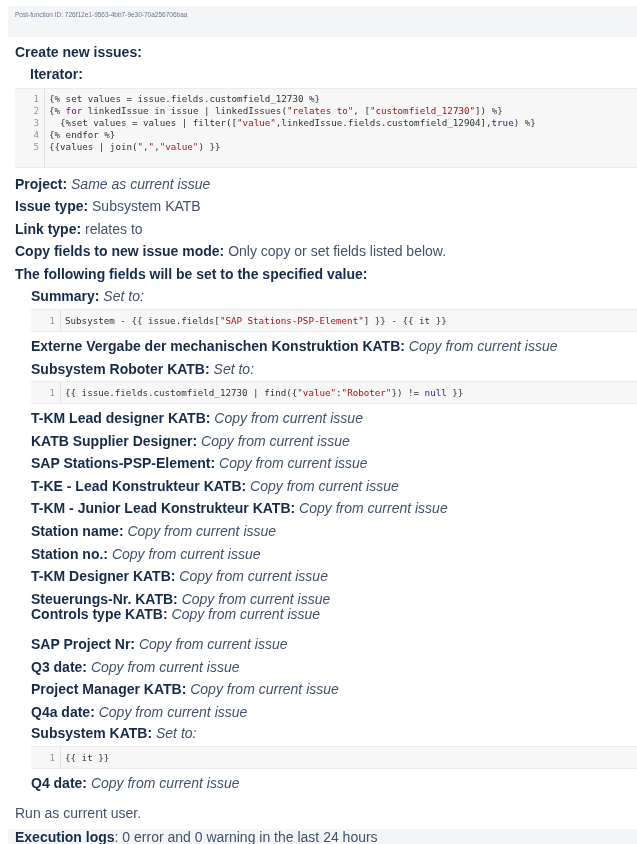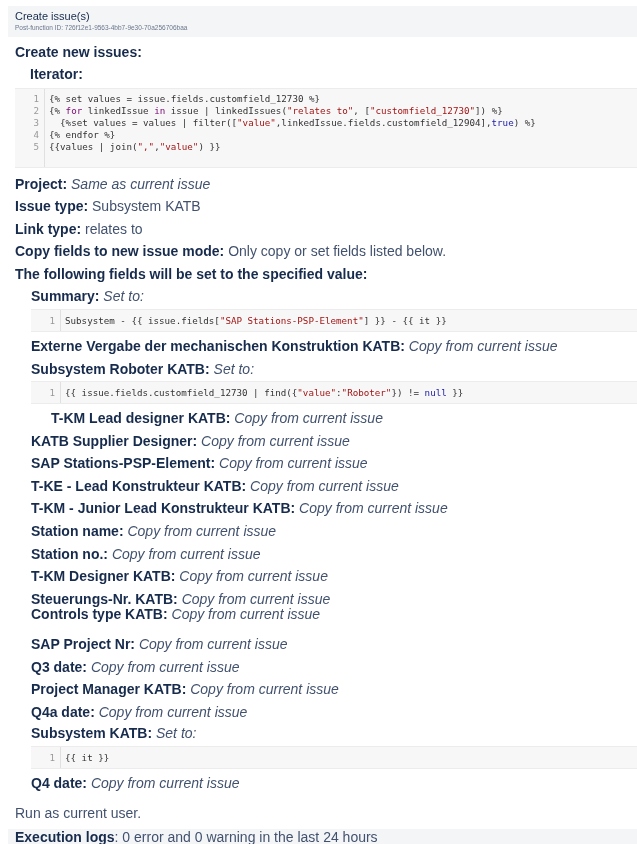--- a/index.html
+++ b/index.html
@@ -20,21 +20,20 @@
   .kw { color: #7a0874; }
   .str { color: #a31515; }
   .bool { color: #1a1aa6; }
   .footer { position: absolute; left: 8px; top: 829px; width: 629px; height: 15px; background: #f4f5f7; }
   .footer .line { left: 7px; top: 1px; }
 </style>
 </head>
 <body>
 
 <div class="header">
-  <div class="title">Create issue(s)</div>
   <div class="subtitle">Post-function ID: 726f12e1-9563-4bb7-9e30-70a256706baa</div>
 </div>
 
 <div class="line" style="top:45px;"><span class="lbl">Create new issues:</span></div>
 <div class="line" style="top:67px;padding-left:15px;"><span class="lbl">Iterator:</span></div>
 
 <div class="code" id="iter-code" style="left:15px; top:88px; width:622px; height:80px;">
   <div class="gutter"></div>
 <div class="row" style="top: 4px;"><span class="num">1</span><span class="txt"><span>{% set values = issue.fields.customfield_12730 %}</span></span></div>
     <div class="row" style="top: 16px;"><span class="num">2</span><span class="txt"><span>{% </span><span class="kw">for</span><span> linkedIssue </span><span class="kw">in</span><span> issue | linkedIssues(</span><span class="str">"relates to"</span><span>, [</span><span class="str">"customfield_12730"</span><span>]) %}</span></span></div>
@@ -56,21 +55,21 @@
   </div>
 
 <div class="line ind" style="top:339px;"><span class="lbl">Externe Vergabe der mechanischen Konstruktion KATB:</span> <span class="it">Copy from current issue</span></div>
 <div class="line ind" style="top:362px;"><span class="lbl">Subsystem Roboter KATB:</span> <span class="it">Set to:</span></div>
 <div class="code" id="roboter-code" style="left:31px; top:381px; width:606px; height:23px;">
   <div class="gutter"></div>
 <div class="row" style="top: 5px;"><span class="num">1</span><span class="txt"><span>{{ issue.fields.customfield_12730 | find({</span><span class="str">"value"</span><span>:</span><span class="str">"Roboter"</span><span>}) != </span><span class="bool">null</span><span> }}</span></span></div>
   </div>
 
 <div id="copy-list">
-    <div class="line ind" style="top: 411px; margin-left: 20px;"><span class="lbl">T-KM Lead designer KATB:</span><span class="it"> Copy from current issue</span></div>
+    <div class="line ind" style="top: 411px;"><span class="lbl">T-KM Lead designer KATB:</span><span class="it"> Copy from current issue</span></div>
     <div class="line ind" style="top: 433.6px;"><span class="lbl">KATB Supplier Designer:</span><span class="it"> Copy from current issue</span></div>
     <div class="line ind" style="top: 456.2px;"><span class="lbl">SAP Stations-PSP-Element:</span><span class="it"> Copy from current issue</span></div>
     <div class="line ind" style="top: 478.8px;"><span class="lbl">T-KE - Lead Konstrukteur KATB:</span><span class="it"> Copy from current issue</span></div>
     <div class="line ind" style="top: 501.4px;"><span class="lbl">T-KM - Junior Lead Konstrukteur KATB:</span><span class="it"> Copy from current issue</span></div>
     <div class="line ind" style="top: 524px;"><span class="lbl">Station name:</span><span class="it"> Copy from current issue</span></div>
     <div class="line ind" style="top: 546.6px;"><span class="lbl">Station no.:</span><span class="it"> Copy from current issue</span></div>
     <div class="line ind" style="top: 569.2px;"><span class="lbl">T-KM Designer KATB:</span><span class="it"> Copy from current issue</span></div>
     <div class="line ind" style="top: 591.8px;"><span class="lbl">Steuerungs-Nr. KATB:</span><span class="it"> Copy from current issue</span></div>
     <div class="line ind" style="top: 607px;"><span class="lbl">Controls type KATB:</span><span class="it"> Copy from current issue</span></div>
     <div class="line ind" style="top: 637px; text-align: center;"><span class="lbl">SAP Project Nr:</span><span class="it"> Copy from current issue</span></div>

